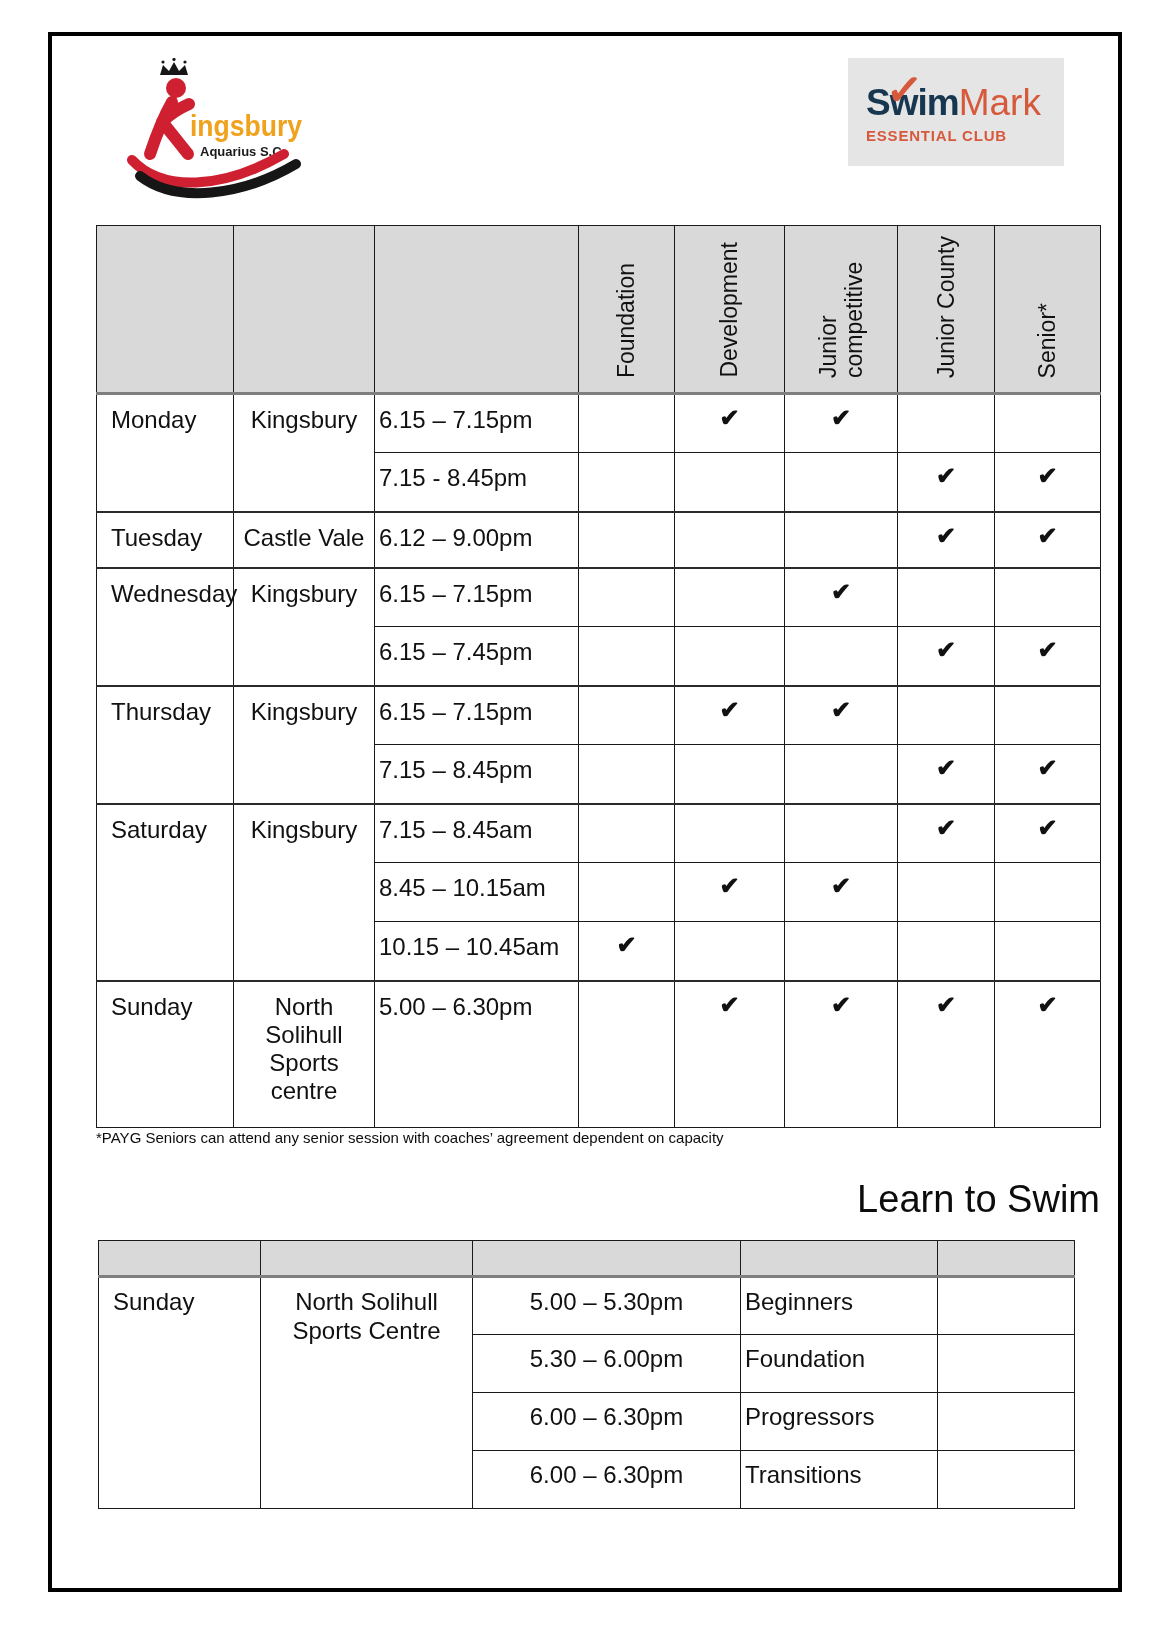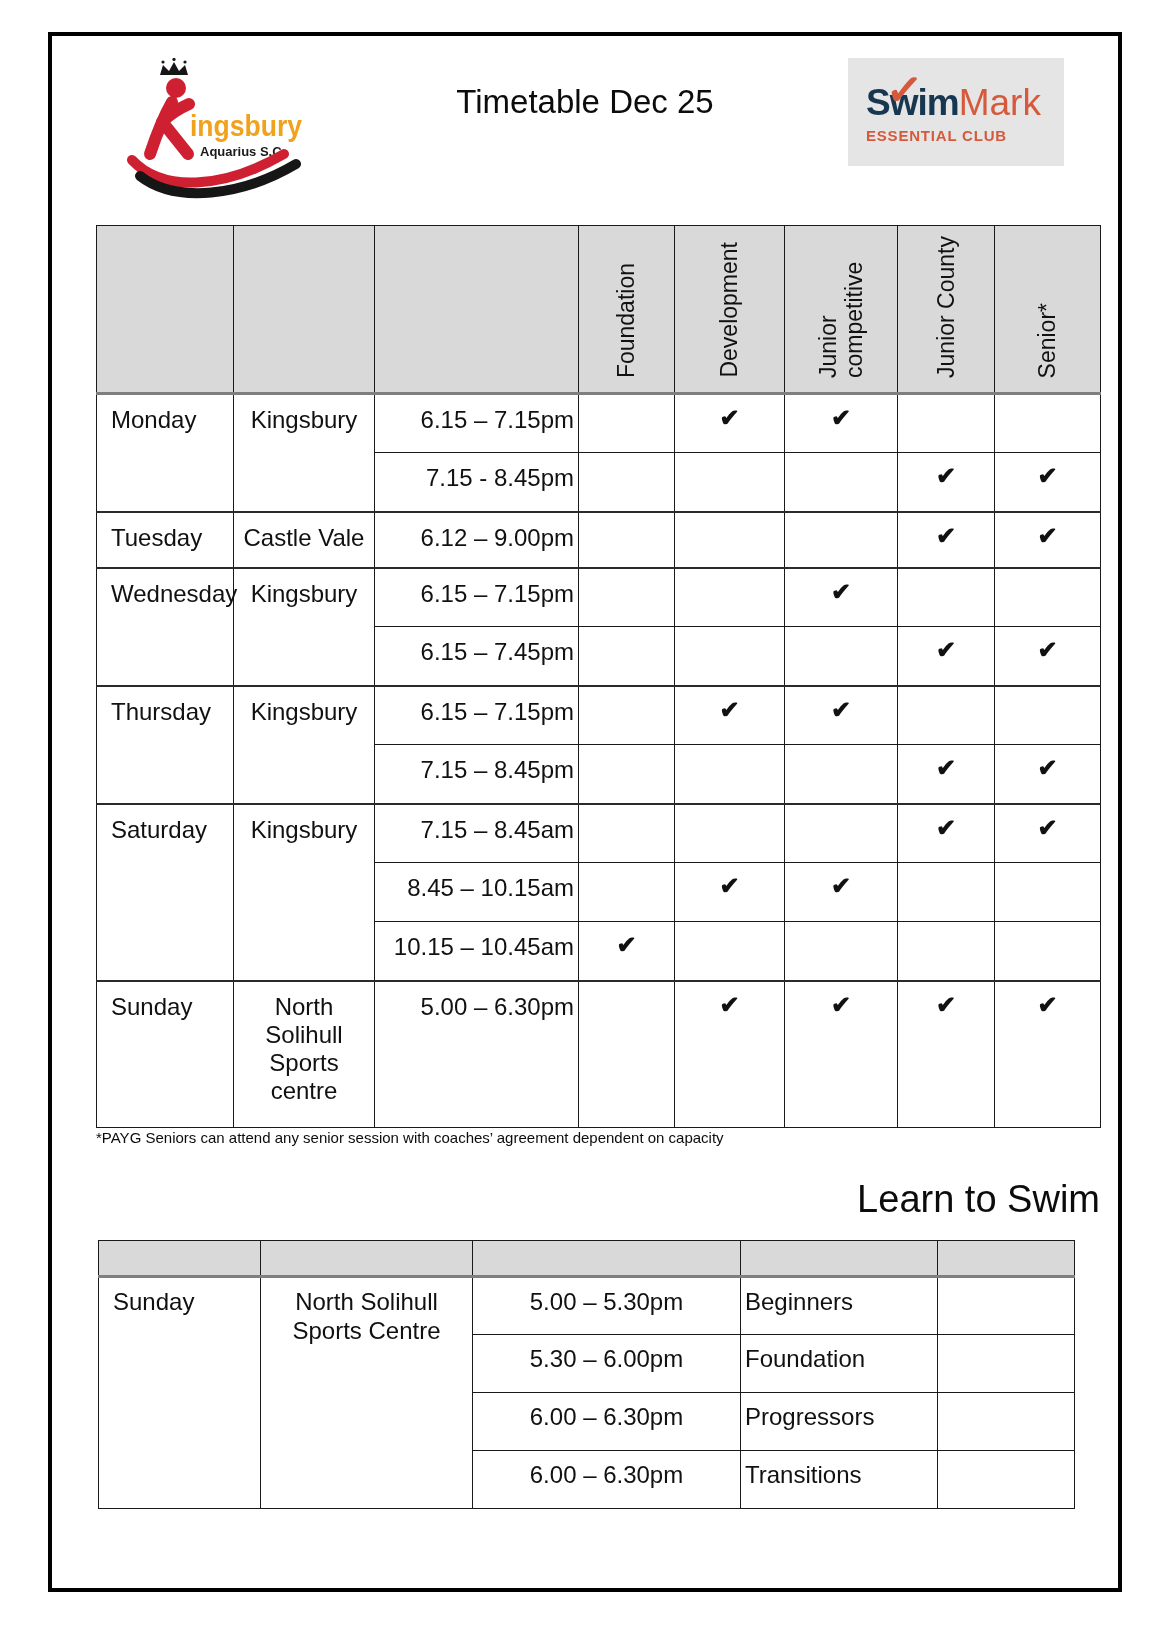--- a/index.html
+++ b/index.html
@@ -43,21 +43,21 @@
   .timetable th.lvl { vertical-align:bottom; text-align:center; padding-bottom:8px; }
   .vtext {
     display:inline-block; writing-mode:vertical-rl; transform:rotate(180deg);
     max-height:152px; line-height:1.15; font-size:23px; text-align:left;
   }
   .row-std { height:59px; }
   .row-tue { height:56px; }
   .row-sunday { height:147px; }
   td.day  { text-align:left; padding:11px 8px 0 14px; }
   td.loc  { text-align:center; padding:11px 6px 0 6px; line-height:1.17; }
-  td.time { text-align:right; padding:11px 4px 0 4px; }
+  td.time { text-align:left; padding:11px 4px 0 4px; }
   td.chk  { text-align:center; padding:9px 0 0 0; font-size:24px; font-weight:bold; }
   tr.group-start td { border-top:2.5px solid #2a2a2a; }
 
   .footnote { position:absolute; left:44px; top:1093px; font-size:15px; color:#0c0c0c; }
 
   .lts-heading {
     position:absolute; left:44px; width:1004px; top:1142px;
     text-align:right; font-size:38px; color:#0c0c0c;
   }
 
@@ -92,21 +92,20 @@
     <text x="98" y="78" font-size="30" font-weight="bold" fill="#f0a21d" textLength="112" lengthAdjust="spacingAndGlyphs">ingsbury</text>
     <text x="108" y="98" font-size="13" font-weight="bold" fill="#1a1a1a">Aquarius S.C.</text>
 
     <g fill="none" stroke-linecap="round">
       <path d="M40 102 C70 134 130 132 192 96" stroke="#cf2031" stroke-width="10"></path>
       <path d="M48 118 C84 146 150 138 204 106" stroke="#161616" stroke-width="10"></path>
     </g>
   </svg>
 
   <div class="title">
-    <div>Timetable Dec 25</div>
   </div>
 
   <div class="swimmark">
     <div class="sm-line">
       <span class="sm-swim"><span>S</span><span class="sm-w"><span>w</span><span class="sm-check" style="color: rgb(214, 89, 60);">✓</span></span><span>im</span></span><span class="sm-mark">Mark</span>
     </div>
     <div class="sm-tag">ESSENTIAL CLUB</div>
   </div>
 
   <table class="timetable">

